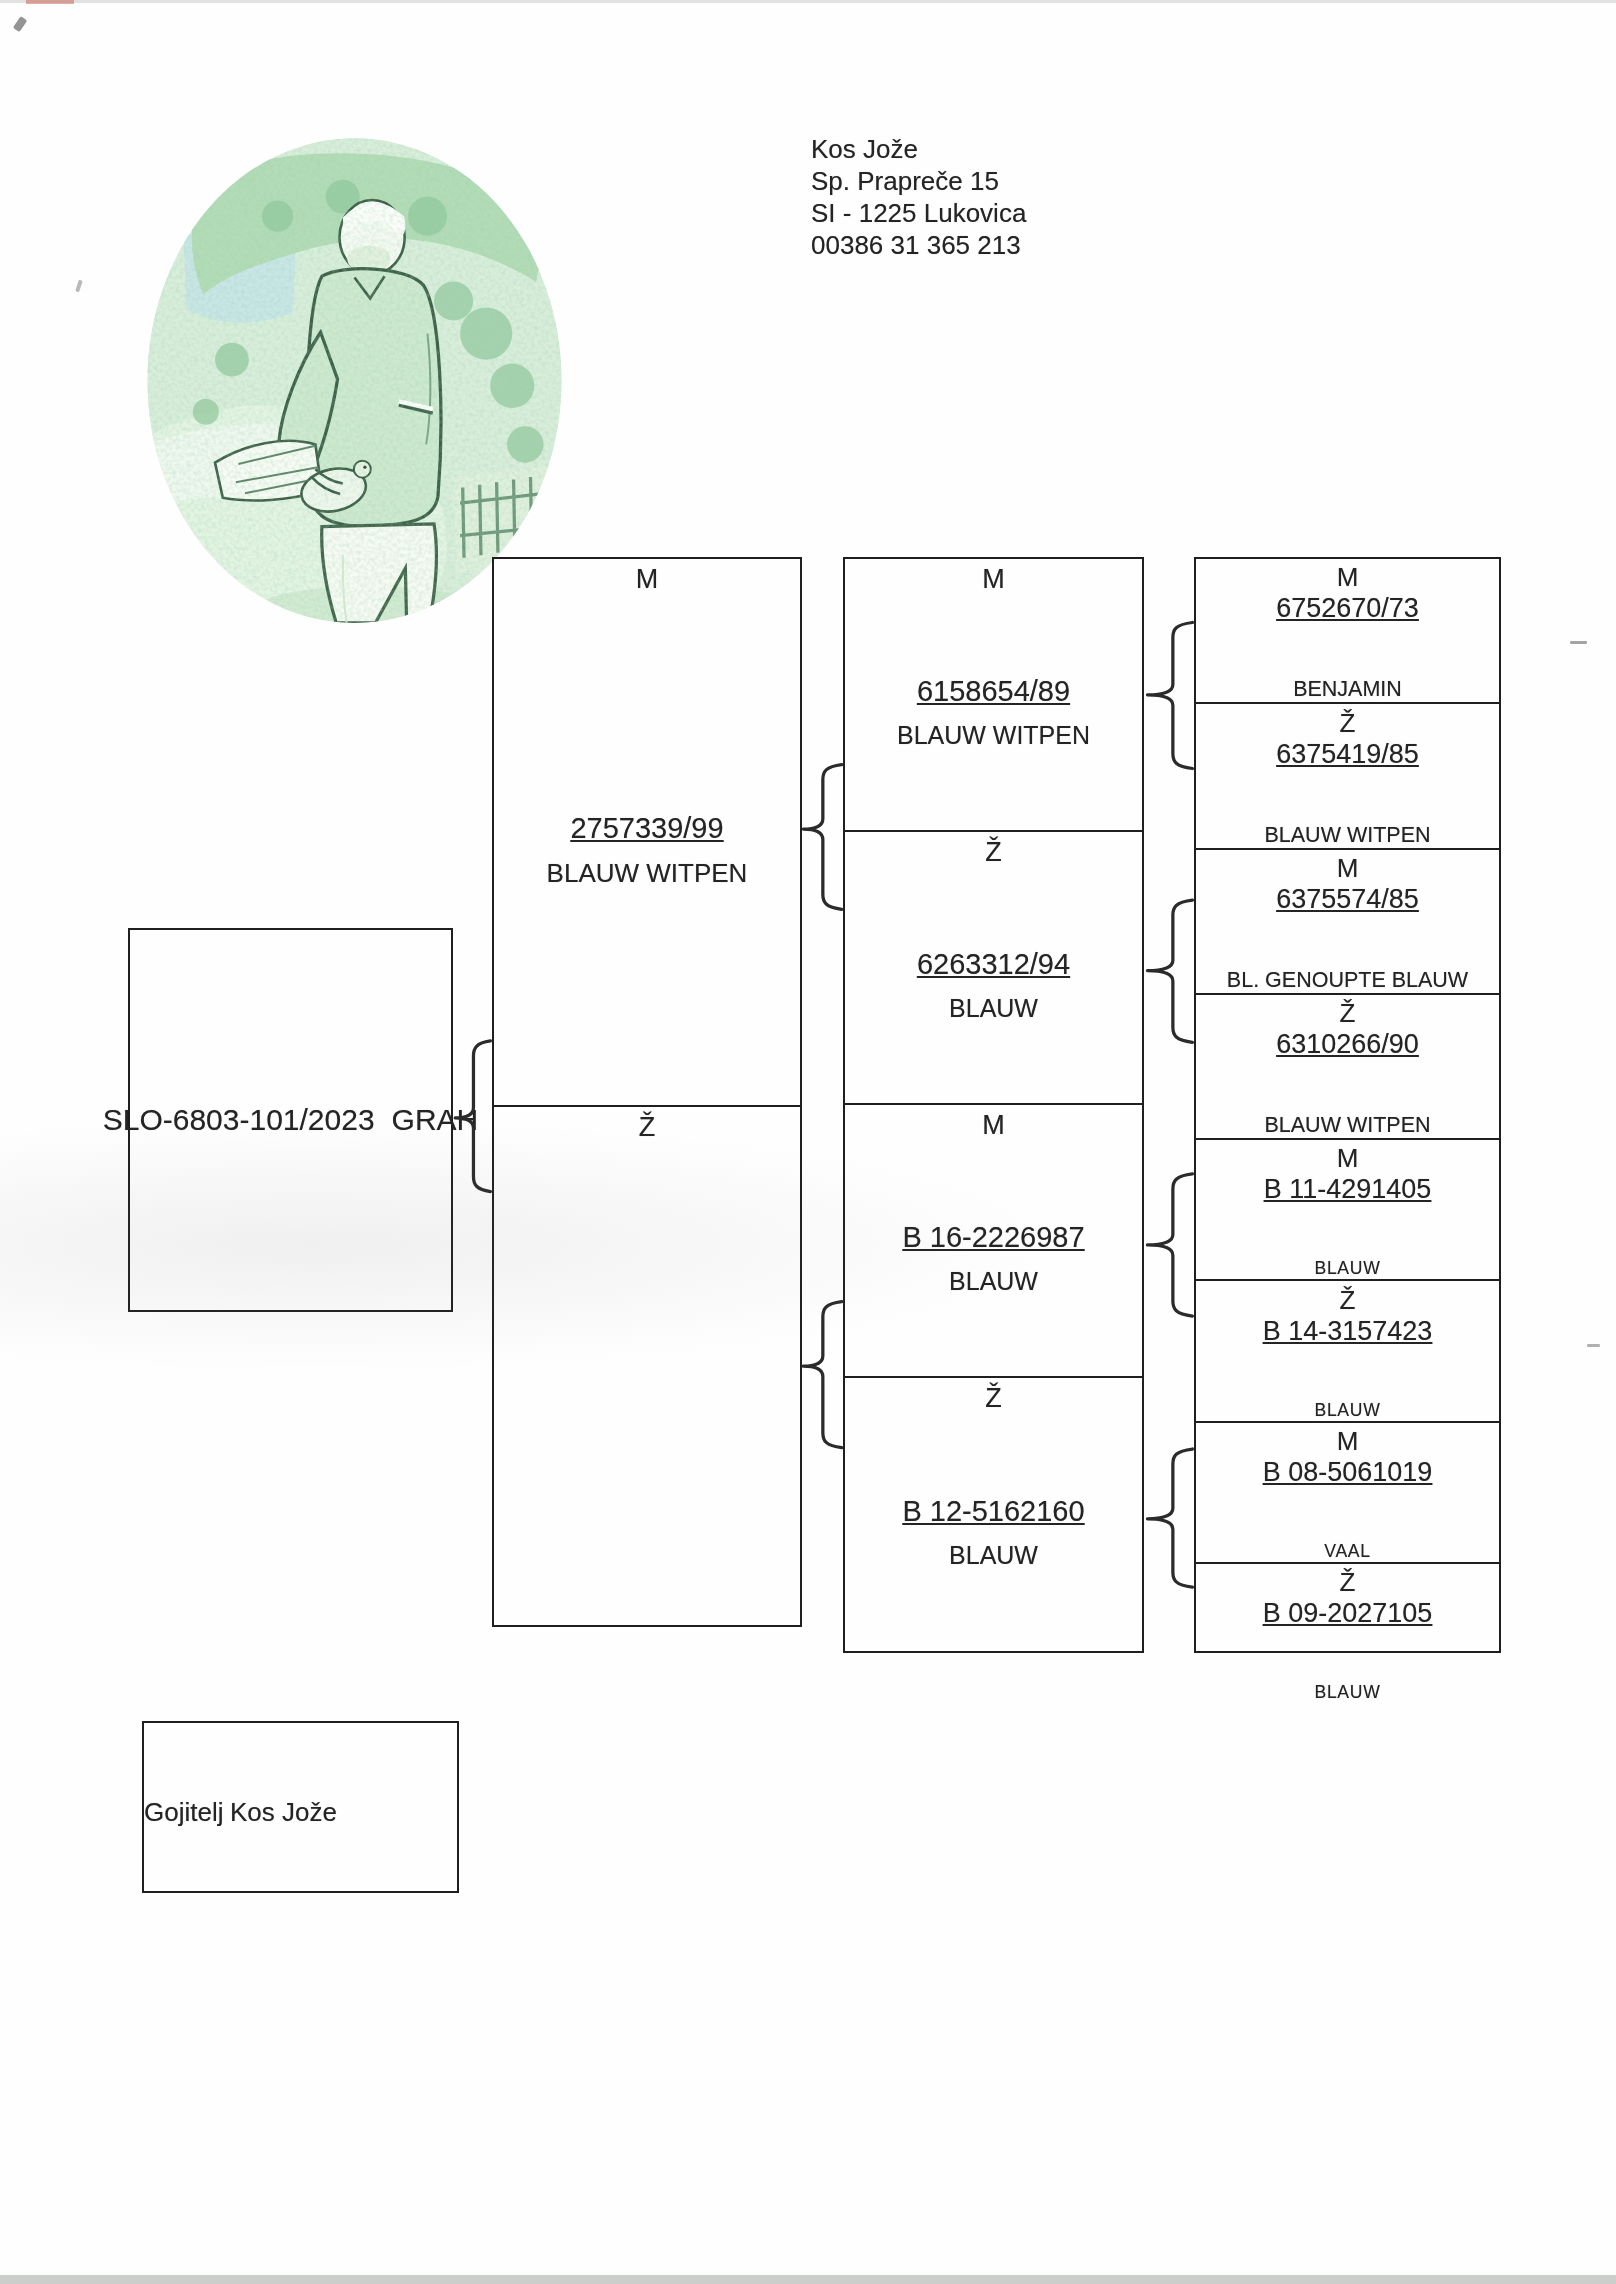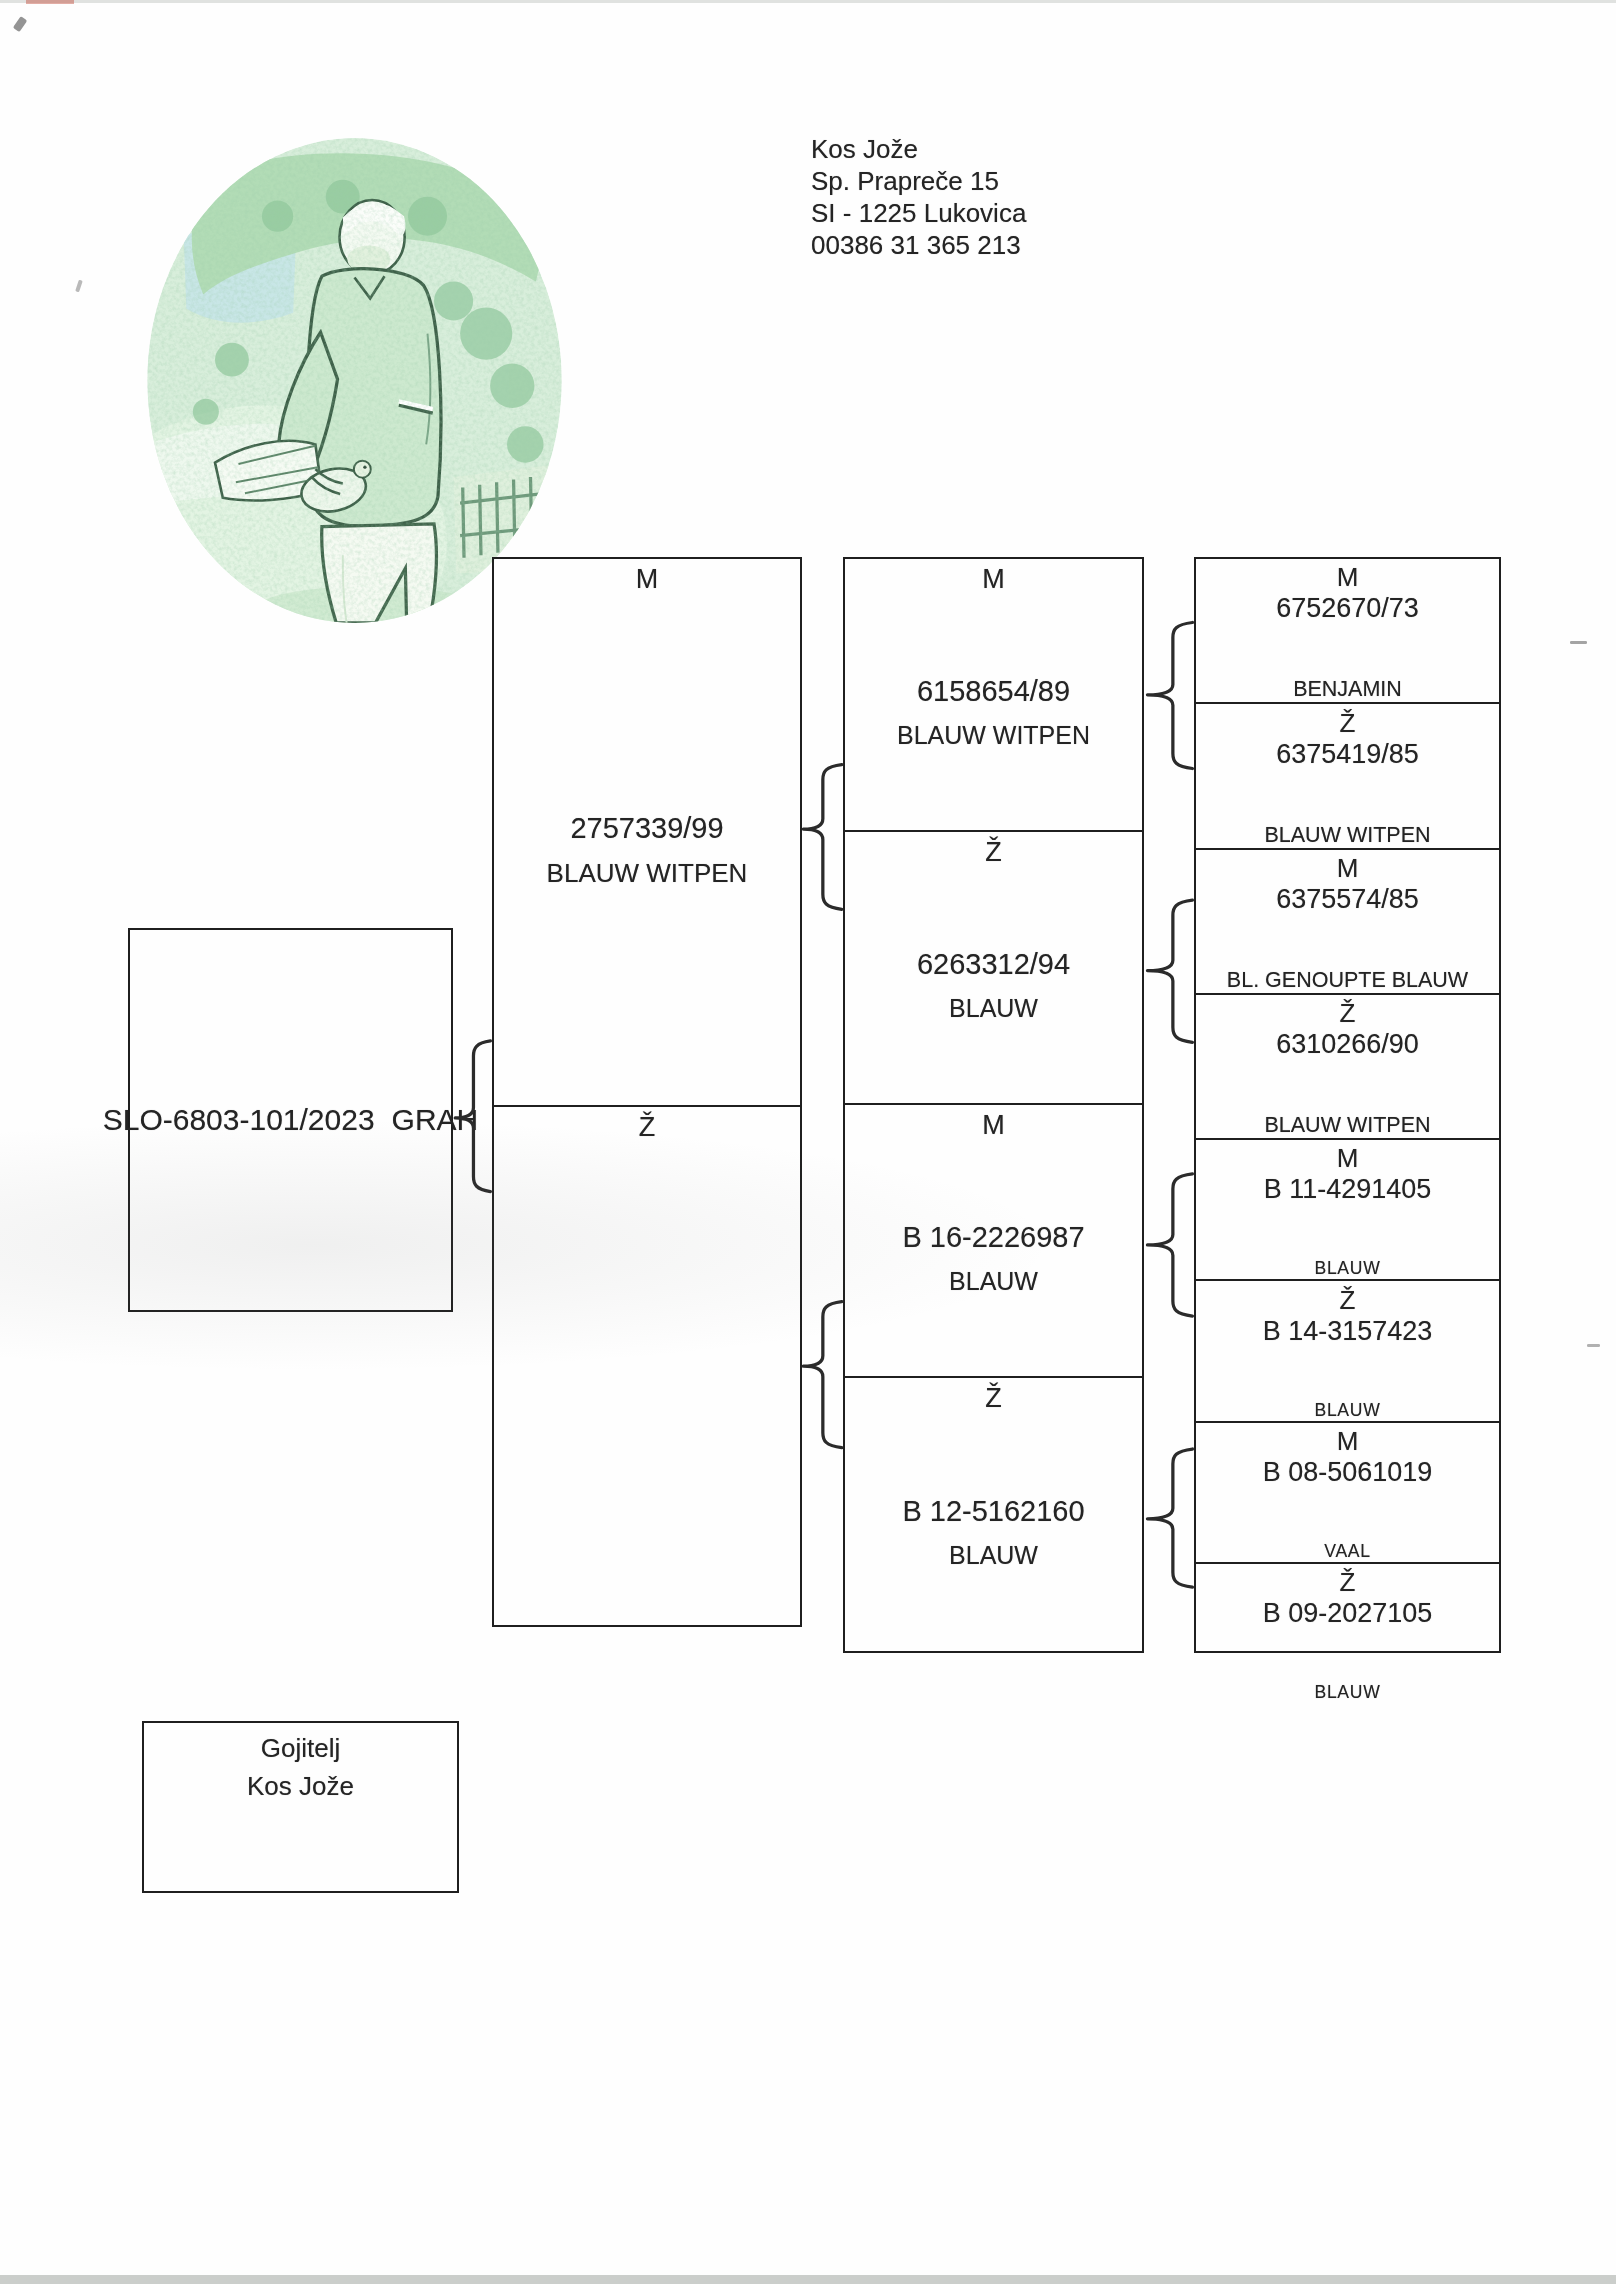--- a/index.html
+++ b/index.html
@@ -22,31 +22,31 @@
   .subject .line{font-size:30px;}
   .gen1{left:492px;top:557px;width:310px;height:1070px;display:grid;grid-template-rows:548px 1fr;}
   .gen2{left:843px;top:557px;width:301px;height:1096px;display:grid;grid-template-rows:repeat(4,1fr);}
   .gen3{left:1194px;top:557px;width:307px;height:1096px;display:grid;grid-template-rows:repeat(8,1fr);}
   .cell{display:flex;flex-direction:column;align-items:center;border-bottom:2.6px solid #1f1f1f;box-sizing:border-box;}
   .cell.last{border-bottom:none;}
   .sex{font-size:27px;padding-top:5.2px;text-shadow:0 0 0.8px rgba(40,40,40,.45);}
   .content{flex:1;display:flex;flex-direction:column;align-items:center;justify-content:center;gap:13px;}
   .line{text-shadow:0 0 0.8px rgba(40,40,40,.45);white-space:nowrap;}
   .line:empty{display:none;}
-  .ring{font-size:29px;}
+  .ring{font-size:29px;text-decoration:underline;}
   .gen1 .color{font-size:26px;}
   .gen2 .color{font-size:25px;}
   .gen3 .sex{font-size:26px;padding-top:3.3px;}
   .gen3 .content{gap:9px;}
   .gen3 .ring{font-size:27px;}
   .gen3 .color{font-size:21.5px;margin-top:44px;}
   .gen3 .color.small{font-size:17.6px;letter-spacing:0.7px;}
   
   .gojitelj{left:142px;top:1721px;width:317px;height:172px;
-    display:flex;flex-direction:column;align-items:center;justify-content:flex-start;
+    display:flex;flex-direction:row;align-items:center;justify-content:flex-start;
     padding-top:10.4px;gap:6.5px;}
   .gojitelj .line{font-size:26px;}
   
   .photo{left:147px;top:138px;width:415px;height:485px;}
   .photo svg{display:block;width:100%;height:100%;}
   
   .braces{left:0;top:0;width:1617px;height:2284px;pointer-events:none;}
   
   .wash1{left:0;top:1121px;width:1043px;height:248px;pointer-events:none;
     background:radial-gradient(ellipse at 30% 50%, rgba(112,114,112,0.10), rgba(112,114,112,0.0) 72%);}

